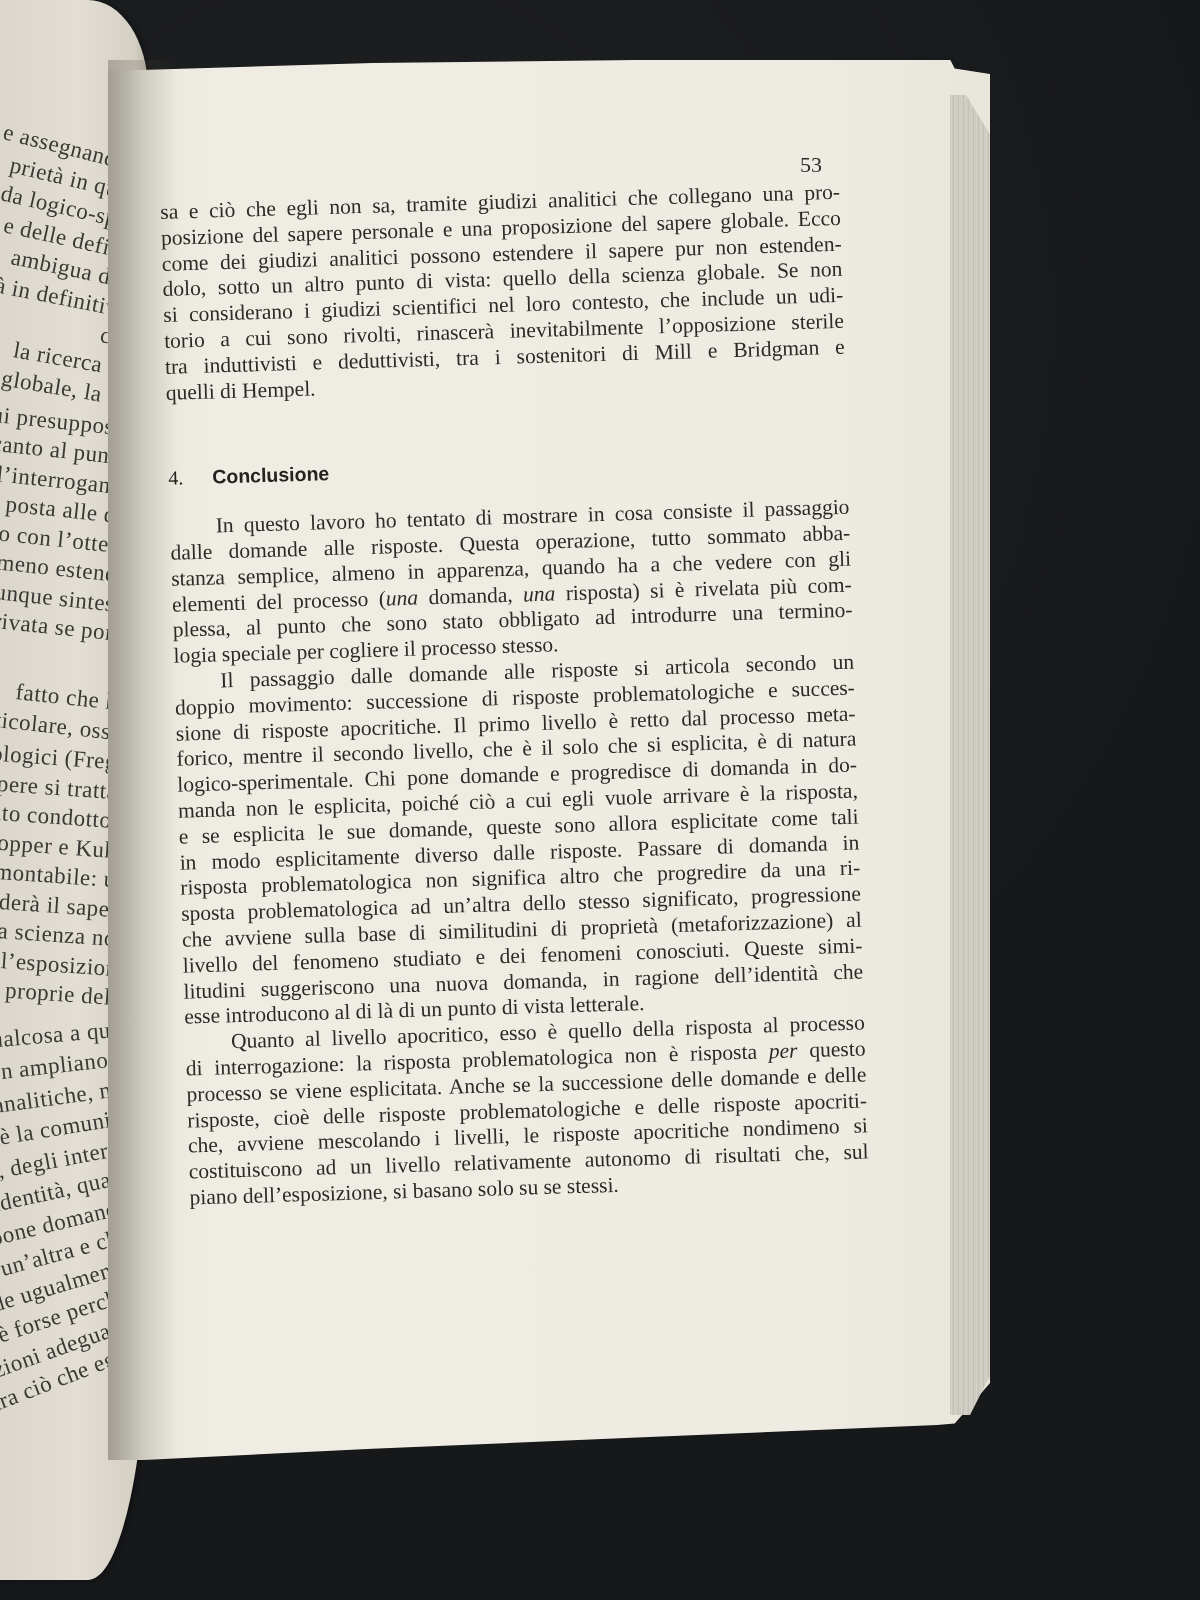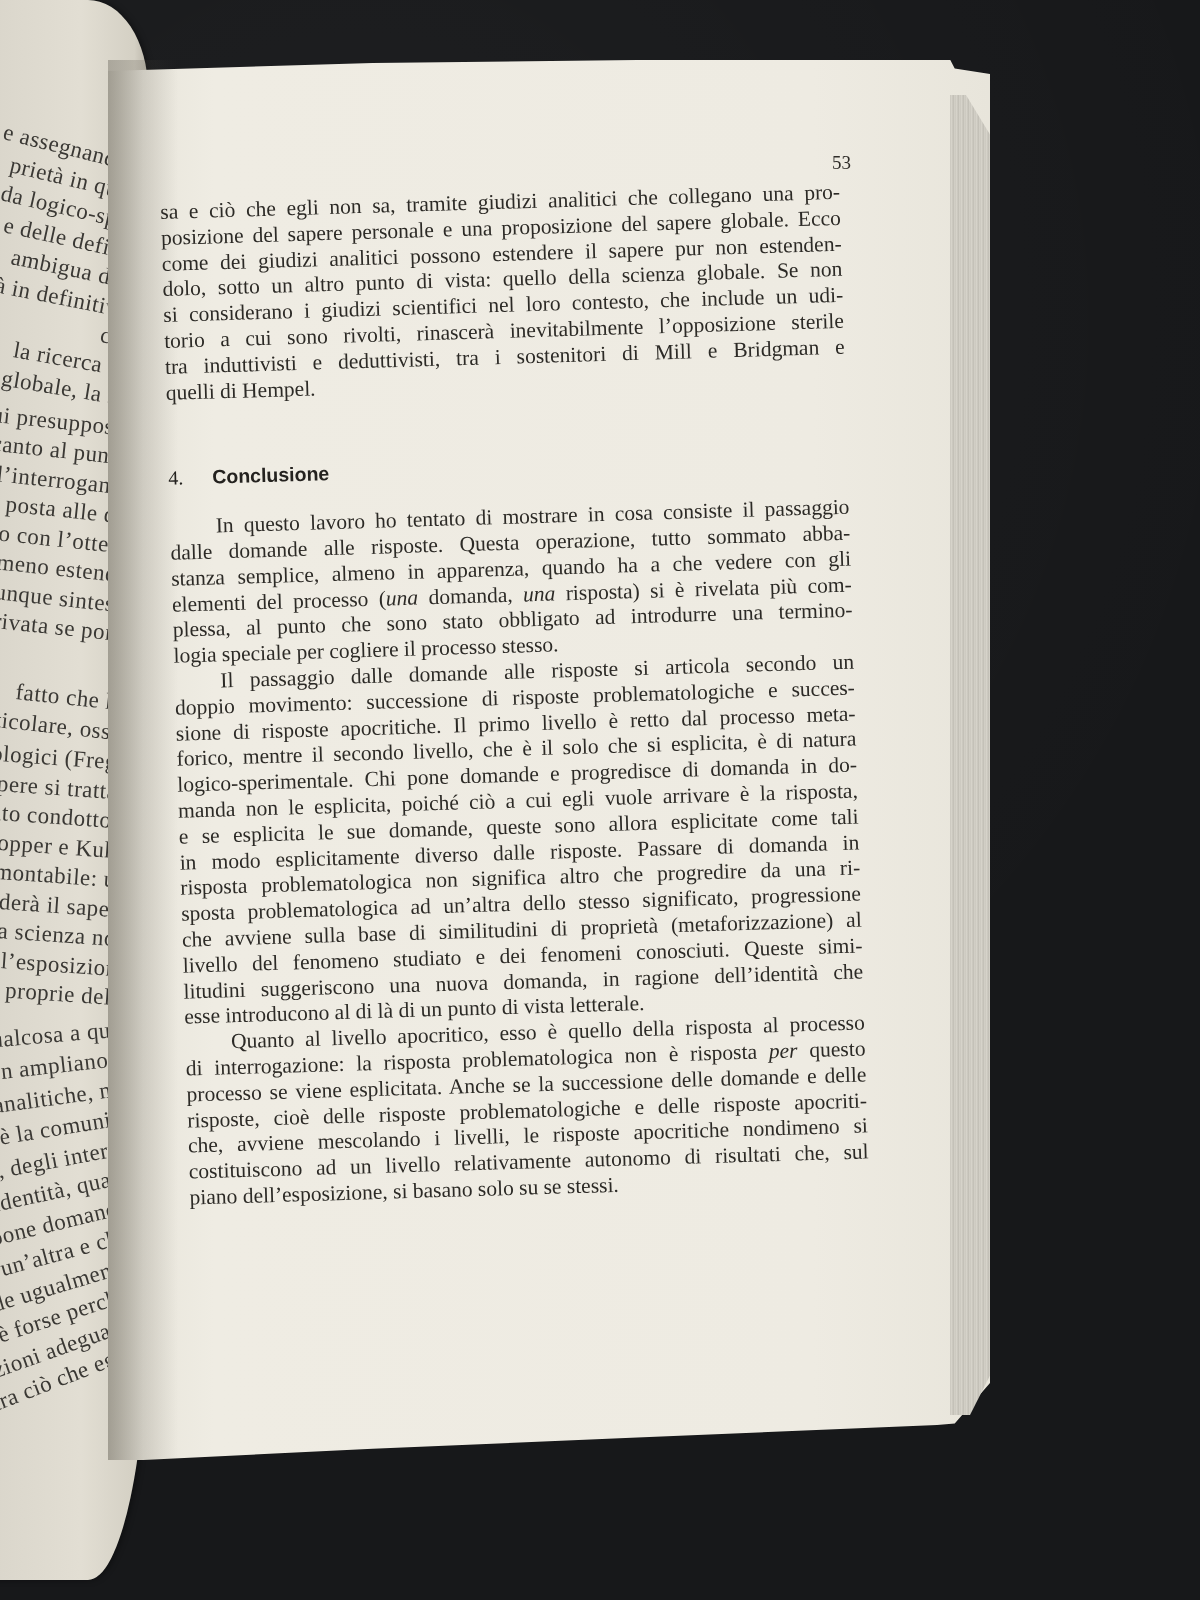--- a/index.html
+++ b/index.html
@@ -40,22 +40,22 @@
     position: absolute; left: 108px; top: 60px; width: 70px; height: 1400px;
     background: linear-gradient(90deg, rgba(80,76,66,0.35), rgba(80,76,66,0));
     pointer-events: none;
   }
   .page-stack {
     position: absolute; left: 950px; top: 95px; width: 40px; height: 1320px;
     background: repeating-linear-gradient(90deg, #c9c6bd 0px, #dad7ce 2px, #bdbab1 3px, #d8d5cc 5px);
     clip-path: polygon(0 0, 40% 0, 100% 3%, 100% 97%, 50% 100%, 0 100%);
   }
   .page-number {
-    position: absolute; left: 832px; top: 152px;
-    font-size: 19px; color: #2f2d29; text-align: right;
+    position: absolute; left: 800px; top: 152px;
+    font-size: 22px; color: #2f2d29; text-align: right;
   }
   .text-block {
     position: absolute; left: 160px; top: 200px; width: 680px;
     transform: rotate(-1.7deg); transform-origin: 0 0;
     color: #2c2a26; font-size: 21.5px; line-height: 25.8px;
   }
   .line { display: block; white-space: nowrap; text-align: justify; text-align-last: justify; }
   .line.last { text-align-last: left; }
   .line.indent { padding-left: 46px; }
   .section-heading {

